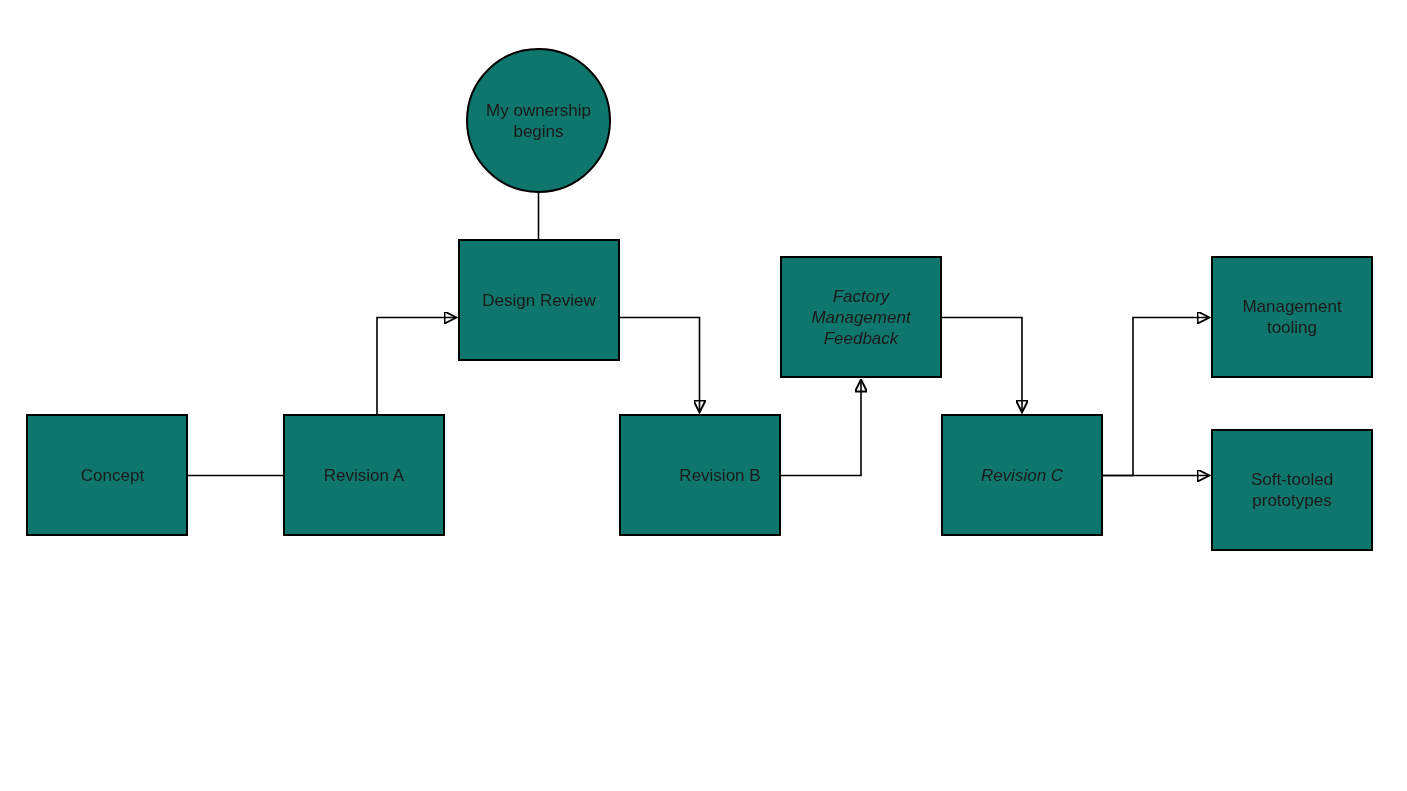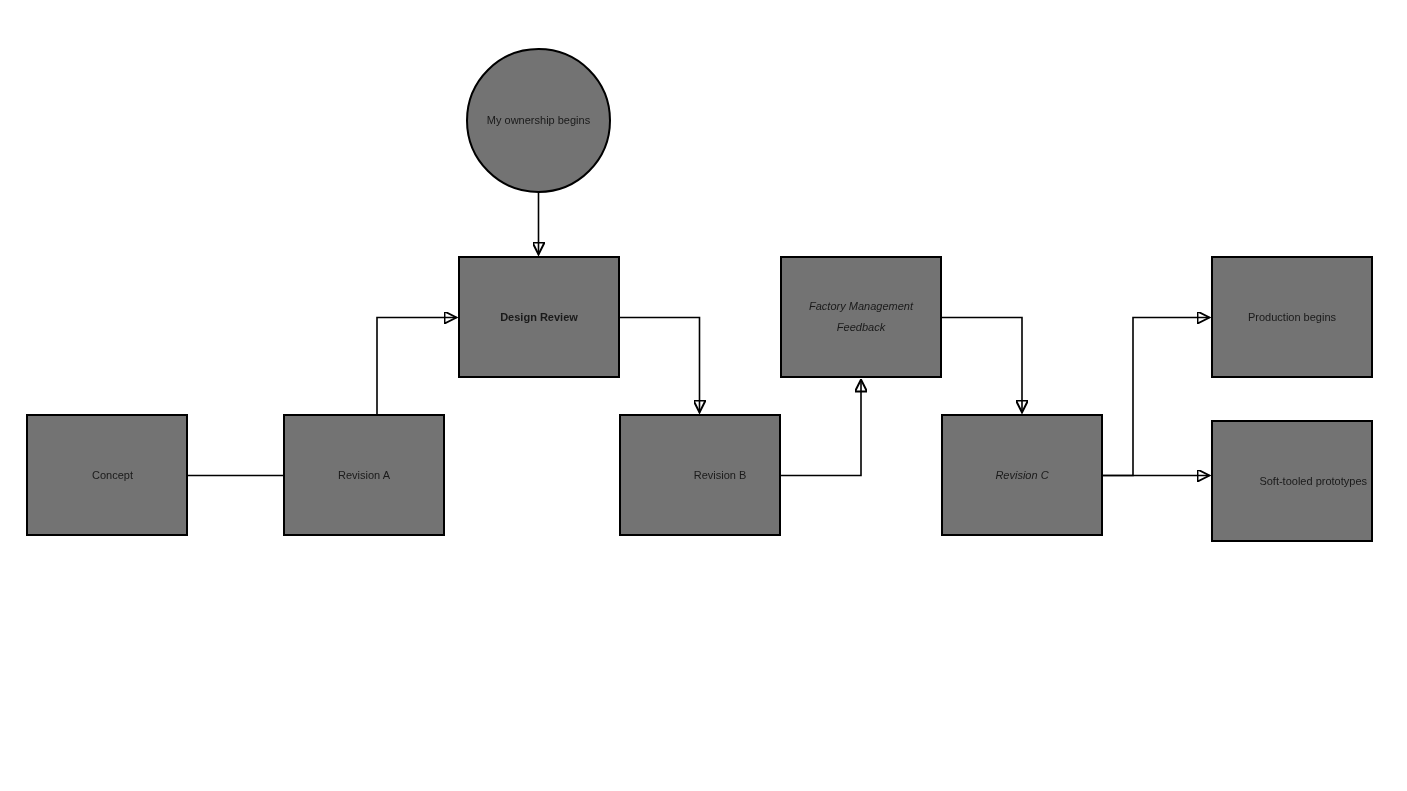--- a/index.html
+++ b/index.html
@@ -23,28 +23,28 @@
     height: 791px;
   }
   .edge-layer path {
     fill: none;
     stroke: #000000;
     stroke-width: 1.6;
   }
   .node {
     position: absolute;
     box-sizing: border-box;
-    background: #737373;
+    background: #0f766e;
     border: 2px solid #000000;
     display: flex;
     align-items: center;
     justify-content: center;
     text-align: center;
     color: #1a1a1a;
-    font-size: 11px;
+    font-size: 17px;
     line-height: 21px;
   }
   .node.rect {
     width: 162px;
     height: 122px;
     padding: 4px;
   }
   .node.circle {
     width: 145px;
     height: 145px;
@@ -87,37 +87,37 @@
   </div>
 
   <div class="node rect" style="left:26px; top:414px;padding-left:15px;">
     <span class="label">Concept</span>
   </div>
 
   <div class="node rect" style="left:283px; top:414px;">
     <span class="label">Revision A</span>
   </div>
 
-  <div class="node rect" style="left:458px; top:256px;font-weight:bold;">
+  <div class="node rect" style="left:458px; top:239px;">
     <span class="label">Design Review</span>
   </div>
 
   <div class="node rect" style="left:619px; top:414px;padding-left:44px;">
     <span class="label">Revision B</span>
   </div>
 
   <div class="node rect" style="left:780px; top:256px;">
     <span class="label narrow">Factory Management Feedback</span>
   </div>
 
   <div class="node rect" style="left:941px; top:414px;font-style:italic;">
     <span class="label">Revision C</span>
   </div>
 
   <div class="node rect" style="left:1211px; top:256px;">
-    <span class="label">Production begins</span>
+    <span class="label">Management tooling</span>
   </div>
 
-  <div class="node rect" style="left:1211px; top:420px;justify-content:flex-end;">
+  <div class="node rect" style="left:1211px; top:429px;justify-content:flex-end;">
     <span class="label">Soft-tooled prototypes</span>
   </div>
 
 </div>
 
 </body></html>

